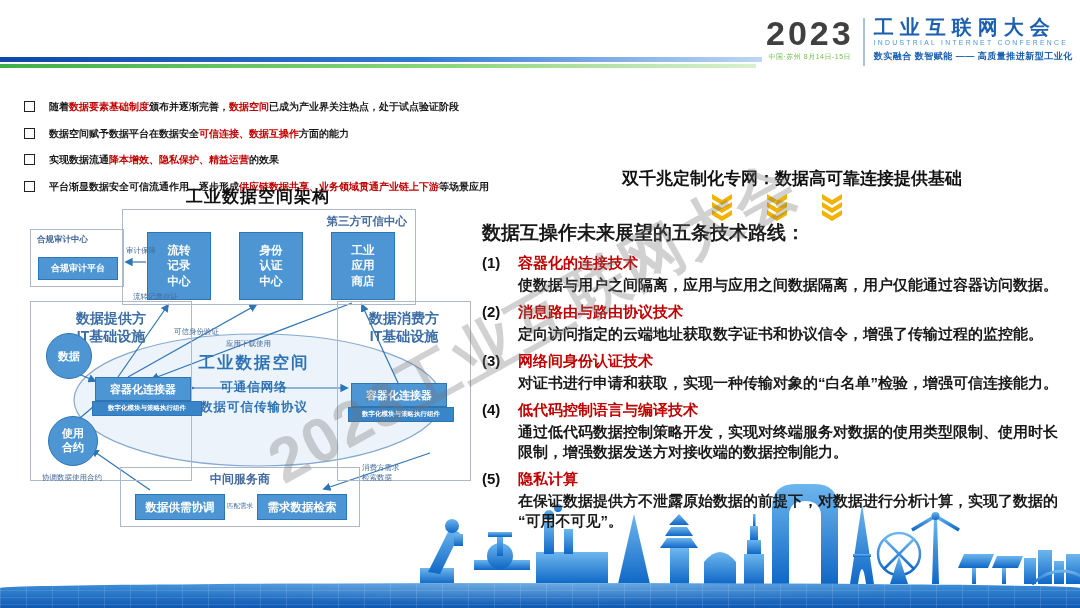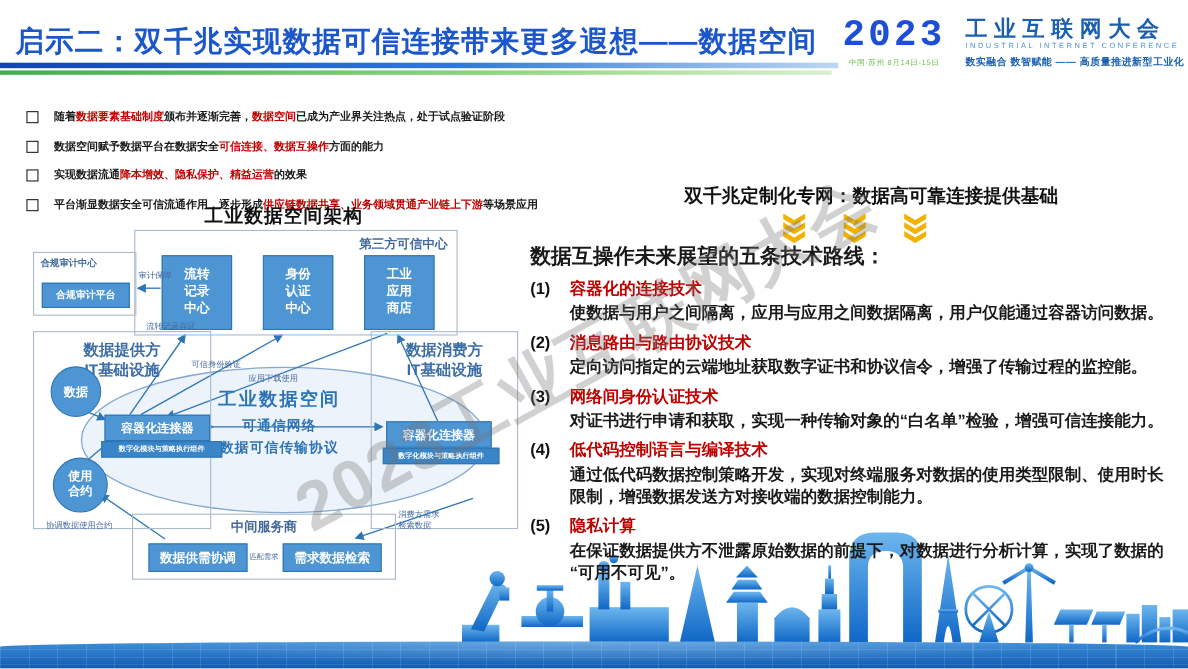--- a/index.html
+++ b/index.html
@@ -8,21 +8,21 @@
   .abs{position:absolute;}
   .pre{white-space:pre-line;}
 
   
   .page-title{left:14px;top:20px;font-size:26px;font-weight:bold;color:#1b57c9;letter-spacing:1px;}
   .rule-blue{left:0;top:57px;width:762px;height:5px;background:linear-gradient(90deg,#0f47ad,#2f7ad8 55%,#bcd7f2);}
   .rule-green{left:0;top:64px;width:756px;height:4px;background:linear-gradient(90deg,#3fae49,#8fd57e 60%,#d9f0d0);}
 
   .logo{left:766px;top:16px;width:308px;display:flex;align-items:flex-start;gap:9px;}
   .logo-year-col{text-align:center;}
-  .logo-year{font-size:34px;line-height:34px;font-weight:bold;color:#1d4ed8;letter-spacing:3px;font-family:Liberation Mono, monospace;}
+  .logo-year{font-size:34px;line-height:34px;font-weight:bold;color:#404040;letter-spacing:3px;}
   .logo-venue{font-size:7px;color:#6ebe4b;margin-top:2px;letter-spacing:0.5px;}
   .logo-div{width:2px;height:48px;background:#a9c3de;margin-top:2px;}
   .logo-cn{font-size:20px;line-height:22px;font-weight:bold;color:#1a5fb0;letter-spacing:6px;white-space:nowrap;}
   .logo-en{font-size:6.8px;color:#4e94d8;letter-spacing:2.3px;margin-top:1px;white-space:nowrap;}
   .logo-slogan{font-size:9px;font-weight:bold;color:#1a5fb0;margin-top:4px;letter-spacing:0.5px;white-space:nowrap;}
 
   
   .bullets{left:24px;top:96px;width:720px;}
   .bullet{display:flex;margin-bottom:5.5px;font-size:10px;font-weight:bold;line-height:21px;}
   .sq{flex:0 0 auto;width:9px;height:9px;border:1.6px solid #222;margin:5px 14px 0 0;}
@@ -65,21 +65,20 @@
           radial-gradient(ellipse 60% 120% at 50% 0%,rgba(255,255,255,0.25),transparent 70%),
           linear-gradient(180deg,#3d8fd9,#1059b2);
         border-radius:100% 100% 0 0 / 10px 10px 0 0;z-index:1;}
   #skyline{left:392px;bottom:22px;z-index:1;}
 </style>
 </head>
 <body>
 
 <div class="slide">
 
-  <div class="abs page-title">启示二：双千兆实现数据可信连接带来更多遐想——数据空间</div>
   <div class="abs rule-blue"></div>
   <div class="abs rule-green"></div>
 
   <div class="abs logo">
     <div class="logo-year-col">
       <div class="logo-year">2023</div>
       <div class="logo-venue">中国·苏州  8月14日-15日</div>
     </div>
     <div class="logo-div"></div>
     <div>

